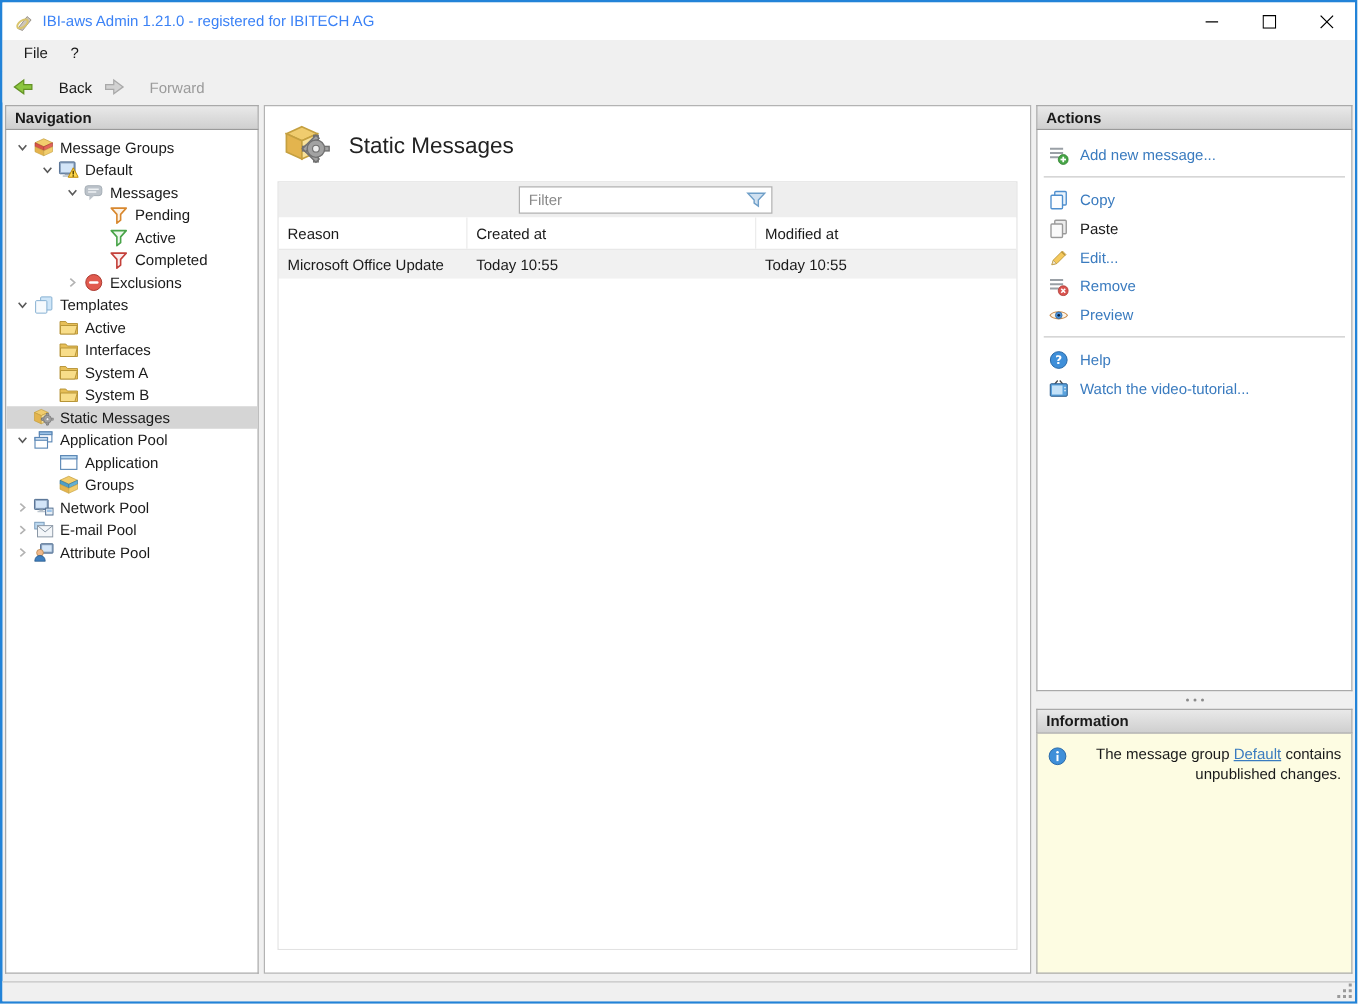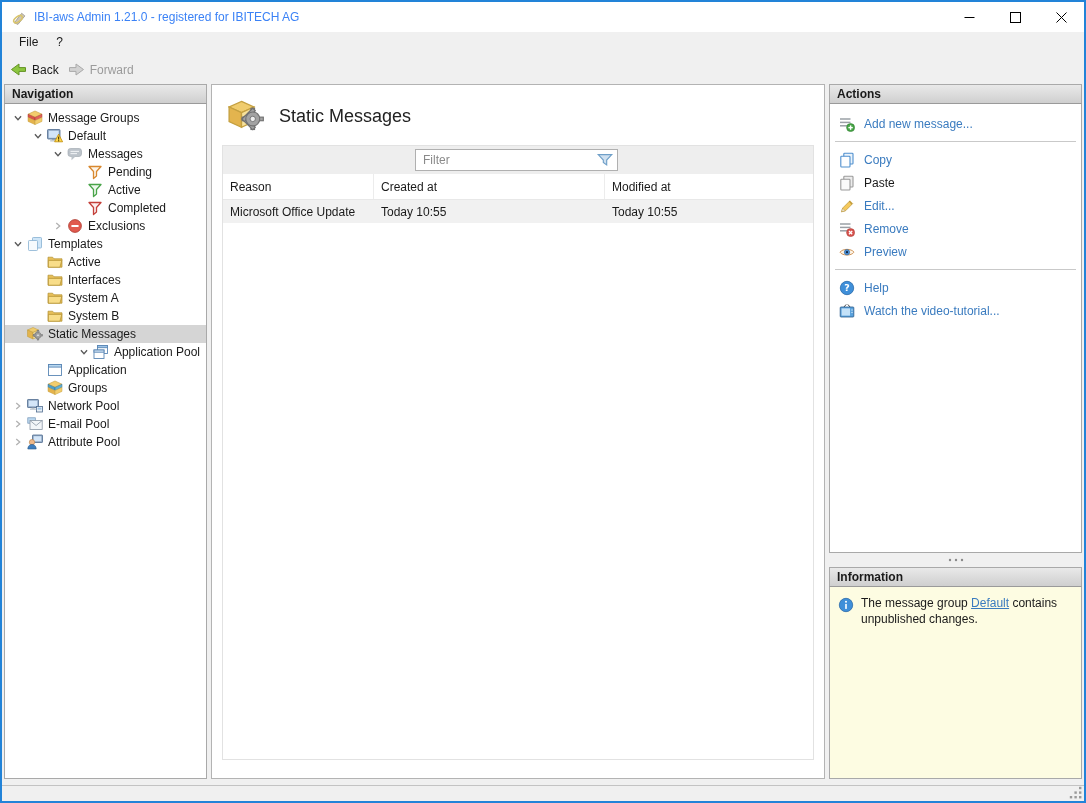--- a/index.html
+++ b/index.html
@@ -13,21 +13,21 @@
   .app-icon { width: 17px; height: 17px; }
   .title-text { margin-left: 7px; font-size: 12px; color: #3b82f6; }
   .win-controls { margin-left: auto; display: flex; height: 100%; }
   .win-btn { width: 46px; height: 100%; display: flex; align-items: center; justify-content: center; }
   .win-btn svg { width: 11px; height: 11px; }
 
   
   .menubar { height: 25px; background: #f0f0f0; display: flex; align-items: flex-start; padding-left: 8px; flex: none; }
   .menu-item { padding: 3px 9px; }
   .toolbar { height: 25px; background: #f0f0f0; display: flex; align-items: center; padding-left: 5px; flex: none; }
-  .tool-btn { display: flex; align-items: center; gap: 5px; padding: 2px 6px 2px 3px; }
+  .tool-btn { display: flex; align-items: center; gap: 20px; padding: 2px 6px 2px 3px; }
   .tool-btn .ticn { width: 17px; height: 17px; }
   .tool-btn.disabled { color: #9b9b9b; }
 
   
   .content { flex: 1; display: flex; padding: 2px 2px 6px 2px; gap: 4px; min-height: 0; }
   .panel-header { height: 20px; background: linear-gradient(#e9e9e9, #cfcfcf); border: 1px solid #a9a9a9; border-bottom-color: #9a9a9a; display: flex; align-items: center; padding-left: 7px; font-weight: bold; flex: none; }
 
   
   .nav-panel { width: 203px; flex: none; display: flex; flex-direction: column; }
   .nav-body { flex: 1; background: #fff; border: 1px solid #a9a9a9; border-top: none; overflow: hidden; padding-top: 5px; }
@@ -65,21 +65,21 @@
   .right-col { width: 253px; flex: none; display: flex; flex-direction: column; }
   .actions-panel { display: flex; flex-direction: column; flex: 1; min-height: 0; }
   .actions-body { flex: 1; background: #fff; border: 1px solid #a9a9a9; border-top: none; padding-top: 9px; overflow: hidden; }
   .action-item { height: 22px; display: flex; align-items: center; gap: 9px; padding-left: 9px; color: #3a7bbf; margin-bottom: 1px; }
   .action-item.disabled { color: #1a1a1a; }
   .aicon { width: 16px; height: 16px; flex: none; }
   .aicon svg { width: 100%; height: 100%; display: block; }
   .action-sep { height: 1px; background: #c9c9c9; margin: 6px 5px 7px 5px; }
   .splitter { height: 14px; display: flex; align-items: center; justify-content: center; flex: none; }
   .splitter svg { width: 16px; height: 4px; }
-  .info-panel { height: 212px; flex: none; display: flex; flex-direction: column; }
+  .info-panel { height: 212px; flex: none; display: flex; flex-direction: column; text-align: right; }
   .info-body { flex: 1; background: #fdfce2; border: 1px solid #a9a9a9; border-top: none; padding: 9px 8px; display: flex; gap: 7px; align-items: flex-start; }
   .info-icon { width: 16px; height: 16px; flex: none; margin-top: 1px; }
   .info-icon svg { width: 100%; height: 100%; }
   .info-text { line-height: 1.3; color: #1a1a1a; }
   .info-link { color: #3a7bbf; text-decoration: underline; cursor: pointer; }
 
   
   .statusbar { height: 16px; background: #f0f0f0; border-top: 1px solid #c3c3c3; display: flex; align-items: flex-end; justify-content: flex-end; flex: none; }
   .resize-grip { width: 14px; height: 14px; margin: 0 1px 1px 0; }
   .resize-grip svg { width: 100%; height: 100%; }
@@ -298,21 +298,21 @@
                   <rect x="6.3" y="8.5" width="9.4" height="1.6"></rect>
                   <rect x="7.6" y="5.9" width="1.6" height="6.8" transform="rotate(-45 11 9.3)"></rect>
                   <rect x="7.6" y="5.9" width="1.6" height="6.8" transform="rotate(45 11 9.3)"></rect>
                   <circle cx="11" cy="9.3" r="3.1"></circle>
                 </g>
                 <circle cx="11" cy="9.3" r="1.2" fill="#ededed" stroke="#717171" stroke-width="0.4"></circle>
               </svg>
             </span>
             <span class="tlabel">Static Messages</span>
           </div>
-          <div class="tree-row" style="padding-left: 4px; justify-content: flex-end;">
+          <div class="tree-row" style="padding-left: 4px;">
             <span class="chev">
               <svg viewBox="0 0 16 16">
                 <path d="M4.5 6l3.5 4 3.5-4" fill="none" stroke="#5a5a5a" stroke-width="1.5"></path>
               </svg>
             </span>
             <span class="ticon">
               <svg viewBox="0 0 16 16">
                 <rect x="4.5" y="1.5" width="10" height="8" fill="#fff" stroke="#5b87b5" stroke-width="0.9"></rect>
                 <rect x="4.5" y="1.5" width="10" height="2.2" fill="#9cc3e8" stroke="#5b87b5" stroke-width="0.9"></rect>
                 <rect x="1" y="6" width="10" height="8.5" fill="#fff" stroke="#5b87b5" stroke-width="0.9"></rect>

